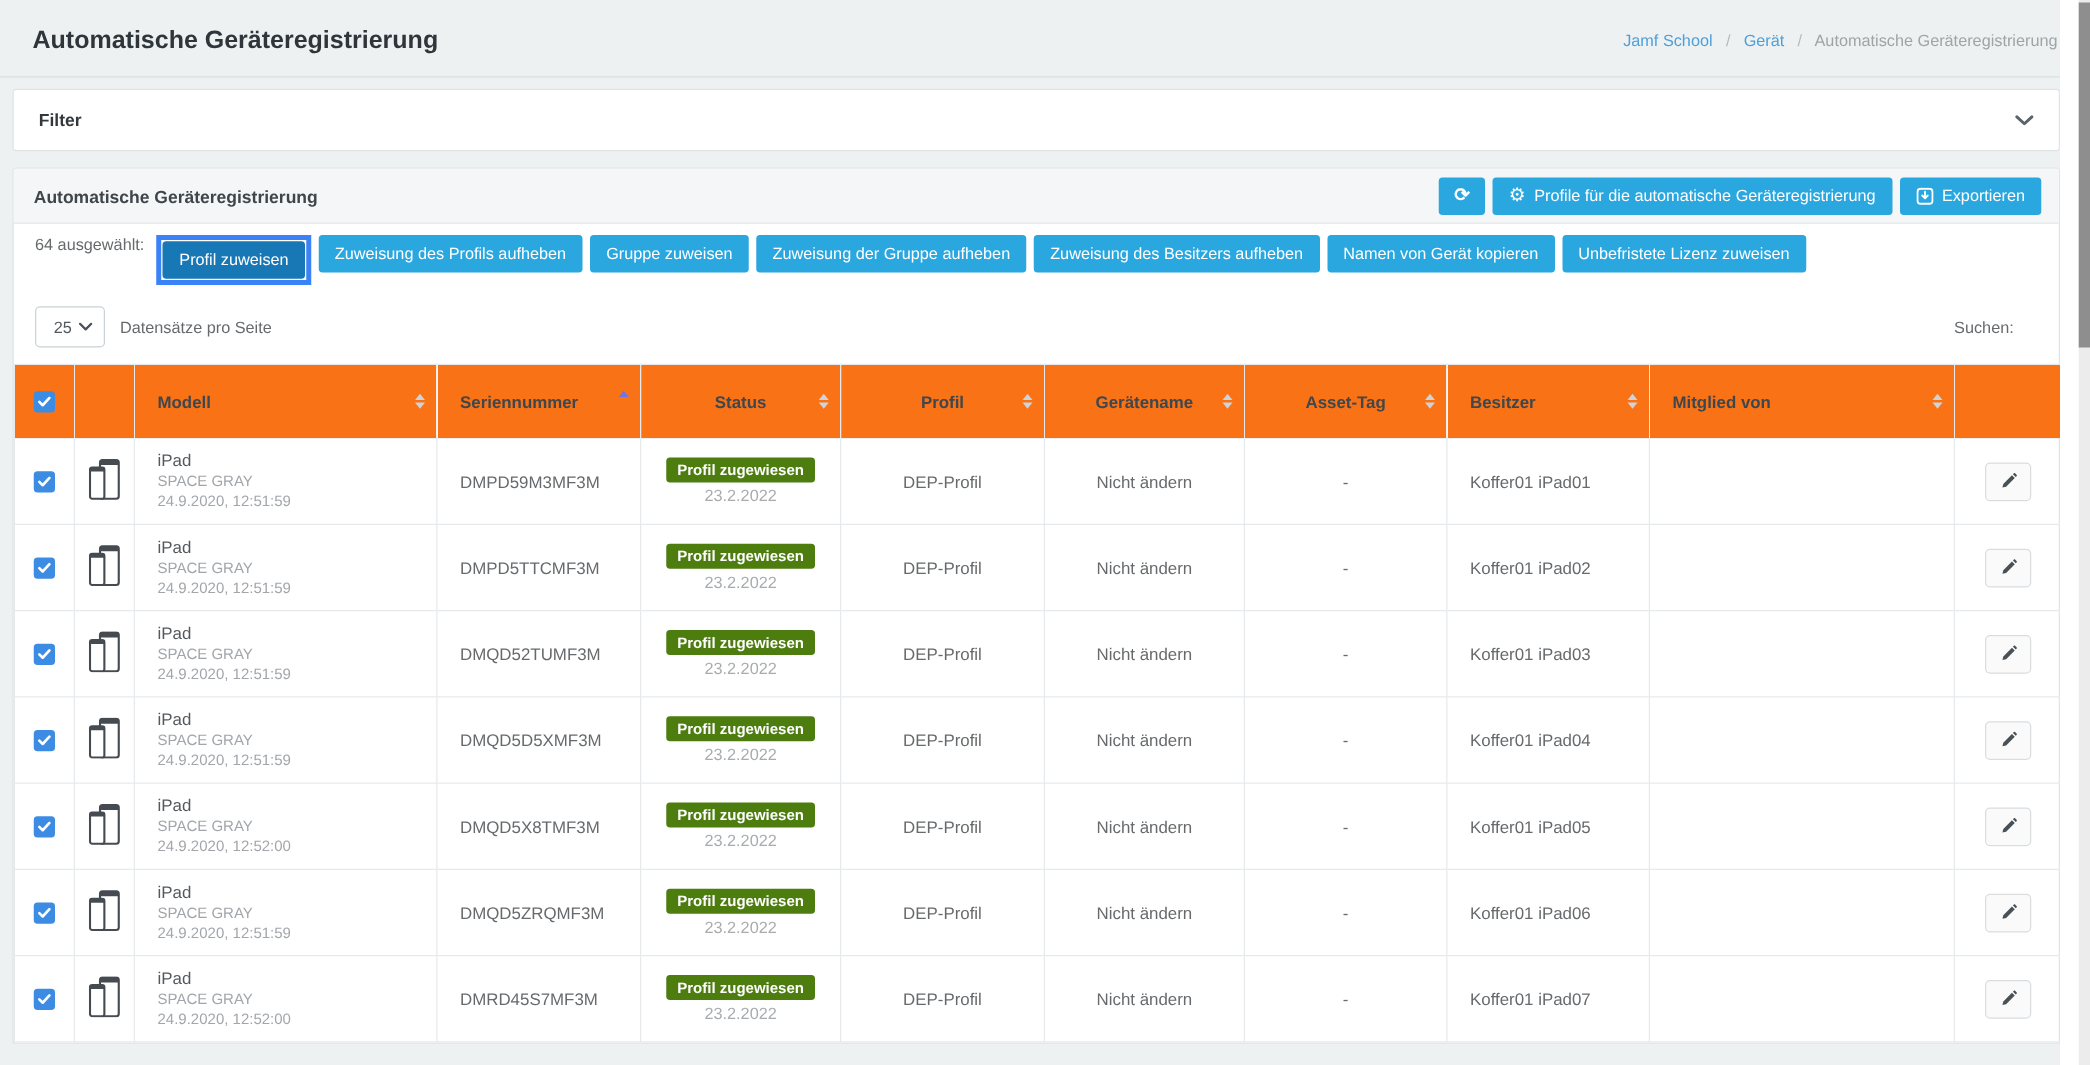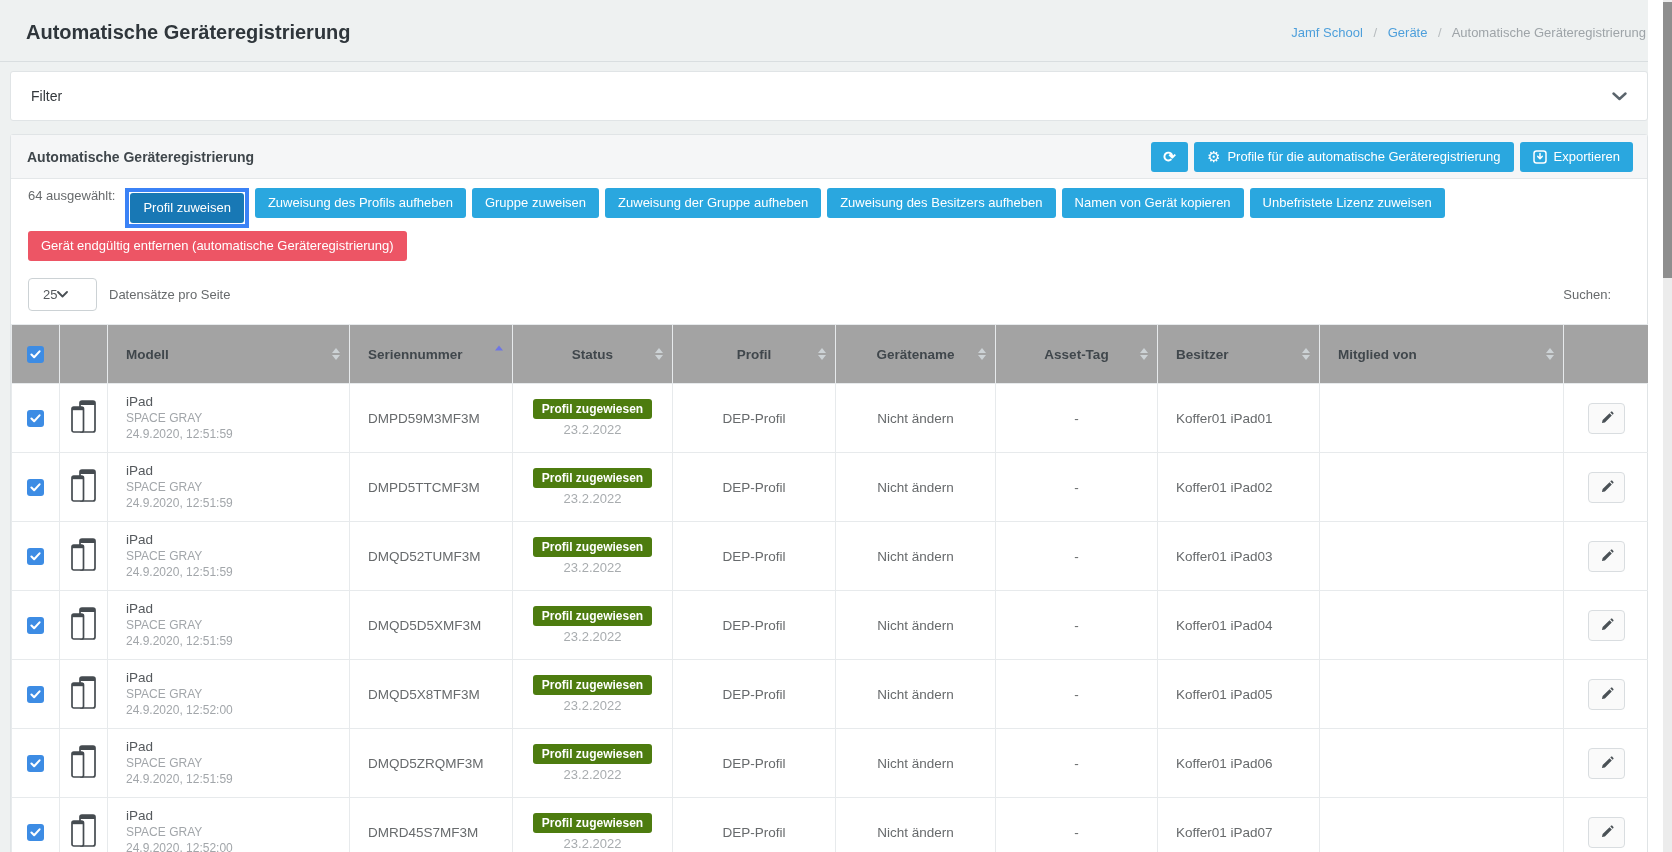--- a/index.html
+++ b/index.html
@@ -12,21 +12,21 @@
   .page-title{margin:0;font-size:20px;font-weight:700;color:#2f363b;}
   .breadcrumb{font-size:13px;color:#9ea4a8;}
   .breadcrumb a{color:#4d9fdb;text-decoration:none;cursor:pointer;}
   .breadcrumb .sep{margin:0 7px;color:#b6bbbe;}
 
   
   .filter-panel{box-sizing:border-box;margin:9px 0 0 10px;width:1638px;height:50px;
     background:#fff;border:1px solid #e0e4e6;border-radius:3px;
     display:flex;align-items:center;justify-content:space-between;
     padding:0 20px;cursor:pointer;}
-  .filter-label{font-size:14px;font-weight:400;color:#33383c;}
+  .filter-label{font-size:14px;font-weight:700;color:#33383c;}
 
   
   .main-panel{box-sizing:border-box;margin:13px 0 0 10px;width:1638px;
     background:#fff;border:1px solid #e0e4e6;border-radius:3px 3px 0 0;}
   .panel-header{display:flex;justify-content:space-between;align-items:center;
     background:#f5f6f7;border-bottom:1px solid #e4e7e9;padding:6px 14px 6px 16px;min-height:31px;}
   .panel-title{font-size:14px;font-weight:700;color:#3f464b;}
   .header-buttons{display:flex;gap:6px;}
 
   .btn{border:none;border-radius:3px;color:#fff;font-size:13px;line-height:16px;
@@ -43,32 +43,32 @@
   .actions-row{display:flex;align-items:flex-start;gap:6px;font-size:13px;color:#676a6c;}
   .selected-count{margin-right:4px;}
   .annotation{display:inline-block;border:4px solid #3b82f6;padding:1px;line-height:0;}
   .row2{margin-top:3px;}
   .repeat-inline{display:contents;}
 
   
   .list-controls{display:flex;justify-content:space-between;align-items:center;
     padding:17px 15px 13px 17px;}
   .lc-left,.lc-right{display:flex;align-items:center;}
-  .select-box{box-sizing:border-box;width:69px;height:33px;border:1px solid #ccd2d5;
+  .select-box{box-sizing:border-box;width:56px;height:33px;border:1px solid #ccd2d5;
     border-radius:4px;background:#fff;display:flex;align-items:center;
-    padding:0 9px 0 14px;font-size:13px;color:#55595d;cursor:pointer;}
+    justify-content:space-between;padding:0 9px 0 14px;font-size:13px;color:#55595d;cursor:pointer;}
   .lc-hint{margin-left:12px;font-size:13px;color:#676a6c;}
   .search-label{font-size:13px;color:#676a6c;margin-right:21px;}
   .search-input{box-sizing:border-box;width:192px;height:33px;border:1px solid #d4d9db;
     border-radius:3px;padding:0 12px;font-size:13.5px;color:#676a6c;font-family:inherit;outline:none;}
 
   
   table{width:100%;border-collapse:collapse;table-layout:fixed;font-size:13.5px;color:#676a6c;}
   th,td{border:1px solid #e7eaec;}
-  th{height:56px;background:#a3a3a3;font-weight:700;color:#40474c;position:relative;
+  th{height:56px;background:#f97316;font-weight:700;color:#40474c;position:relative;
     text-align:center;font-size:13.5px;cursor:pointer;}
   th.th-left{text-align:left;padding-left:18px;}
   td{height:68px;padding:0 8px;vertical-align:middle;}
   td.center{text-align:center;}
   .cell-model{padding-left:18px;line-height:16px;}
   .model-name{color:#55595d;}
   .model-sub{color:#a2a6aa;font-size:12px;}
   .cell-serial{padding-left:18px;}
   .cell-status{text-align:center;}
   .badge{display:inline-block;background:#4d7c0f;color:#fff;font-weight:700;
@@ -102,21 +102,21 @@
 </head>
 <body>
 
 <div class="page">
 
   <div class="page-header">
     <h1 class="page-title">Automatische Geräteregistrierung</h1>
     <div class="breadcrumb">
       <a>Jamf School</a>
       <span class="sep">/</span>
-      <a>Geräte</a>
+      <a>Gerät</a>
       <span class="sep">/</span>
       <span>Automatische Geräteregistrierung</span>
     </div>
   </div>
 
   <div class="filter-panel">
     <span class="filter-label">Filter</span>
     <svg width="15" height="9" viewBox="0 0 15 9">
       <polyline points="1.5,1.5 7.5,7 13.5,1.5" fill="none" stroke="#5a646c" stroke-width="2.4" stroke-linecap="round" stroke-linejoin="round"></polyline>
     </svg>
@@ -159,23 +159,20 @@
           
             <button class="btn cyan">Zuweisung der Gruppe aufheben</button>
           
             <button class="btn cyan">Zuweisung des Besitzers aufheben</button>
           
             <button class="btn cyan">Namen von Gerät kopieren</button>
           
             <button class="btn cyan">Unbefristete Lizenz zuweisen</button>
           </span>
       </div>
-      <div class="actions-row row2">
-        <button class="btn danger">Gerät endgültig entfernen (automatische Geräteregistrierung)</button>
-      </div>
     </div>
 
     <div class="list-controls">
       <div class="lc-left">
         <div class="select-box">
           <span>25</span>
           <svg width="11" height="7" viewBox="0 0 11 7">
             <polyline points="1,1 5.5,5.5 10,1" fill="none" stroke="#4a5055" stroke-width="1.8" stroke-linecap="round" stroke-linejoin="round"></polyline>
           </svg>
         </div>

